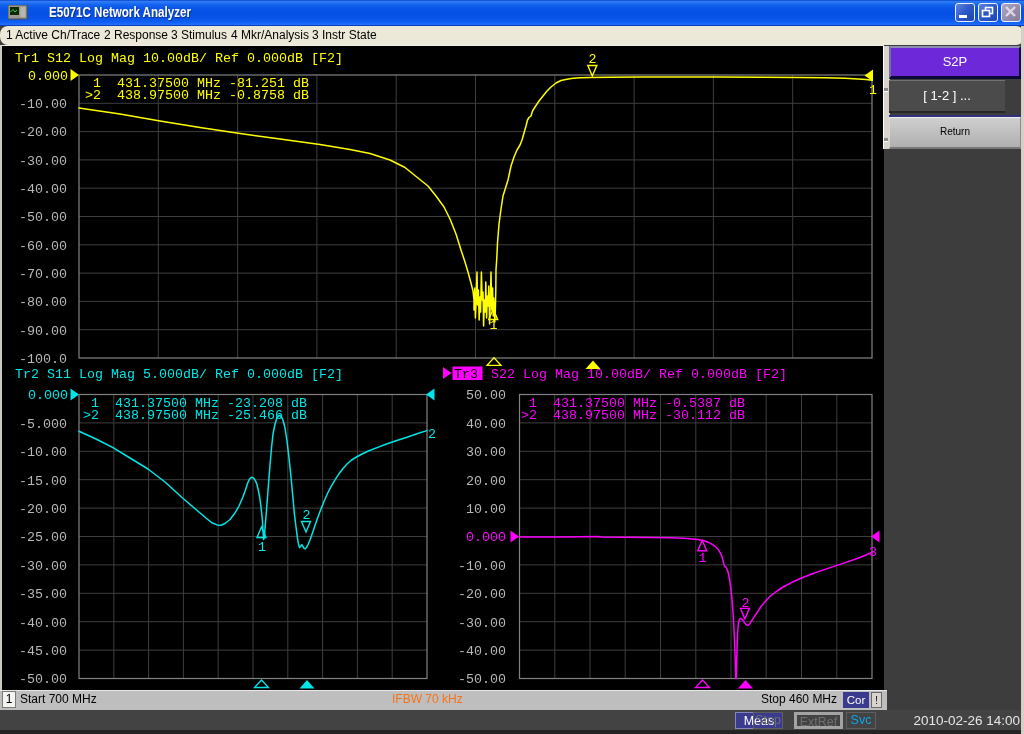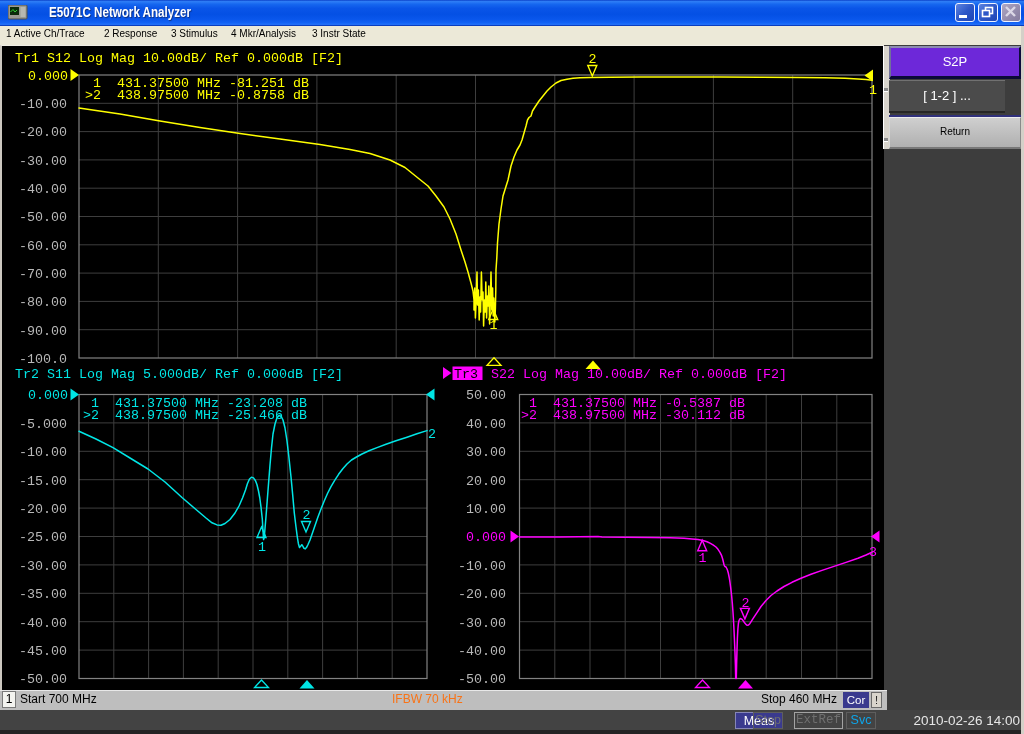--- a/index.html
+++ b/index.html
@@ -10,21 +10,21 @@
   #titlebar{left:0;top:0;width:1024px;height:26px;
     background:linear-gradient(180deg,#0b41c9 0%,#2e7ef7 6%,#1667ef 16%,#0a55e8 32%,#0450e4 55%,#0a57ec 75%,#1263f5 88%,#2271fa 94%,#0b43ce 97%,#0634a6 100%);}
   #titletext{left:49px;top:5px;color:#fff;font-size:13.8px;font-weight:bold;
     text-shadow:1px 1px 1px #10307e;transform:scaleX(0.84);transform-origin:0 0;}
   .xpbtn{top:3px;width:20px;height:19px;border-radius:3px;border:1px solid #eef2ff;
     box-sizing:border-box;}
   #btnmin{left:955px;background:linear-gradient(135deg,#5f85e0 0%,#2d57c8 50%,#1e44b4 100%);}
   #btnres{left:978px;background:linear-gradient(135deg,#5f85e0 0%,#2d57c8 50%,#1e44b4 100%);}
   #btncls{left:1001px;background:linear-gradient(135deg,#b0a8c4 0%,#938aab 60%,#857c9e 100%);}
   
-  #menubar{left:0;top:26px;width:1024px;height:19px;background:#ece9d8;color:#000;font-size:10px;}
+  #menubar{left:0;top:26px;width:1024px;height:19px;background:#ece9d8;color:#000;font-size:12px;border-radius:8px;}
   #menubar span{position:absolute;top:2px;}
   
   #screen{left:0;top:45px;width:884px;height:645px;background:#000;border-left:2px solid #ccc8c0;border-top:1px solid #f0eee6;box-sizing:border-box;}
   #screensvg{left:0;top:0;width:1024px;height:734px;}
   
   #splitter{left:883px;top:46px;width:7px;height:103px;background:#d8d4cc;border-left:1px solid #fff;box-sizing:border-box;}
   .tick{left:884px;width:4px;height:3px;background:#8a8a8a;border-bottom:1px solid #fff;}
   #sk-s2p{left:889px;top:46px;width:132px;height:33px;background:#6d28d9;
     border-top:2px solid #8d8daf;border-left:2px solid #70709a;border-right:2px solid #0c0c3c;border-bottom:3px solid #0a0a38;
     box-sizing:border-box;color:#fff;font-size:13px;text-align:center;line-height:28px;}
@@ -42,21 +42,21 @@
     box-sizing:border-box;font-size:12px;text-align:center;line-height:15px;color:#000;}
   #corbox{left:843px;top:692px;width:26px;height:16px;background:#3a3a8e;color:#fff;font-size:11.5px;
     text-align:center;line-height:16px;}
   #excbox{left:871px;top:692px;width:11px;height:16px;background:#d8d4cc;border:1px solid #6a6a6a;
     box-sizing:border-box;color:#222;font-size:11px;text-align:center;line-height:14px;}
   #botbar{left:0;top:710px;width:1024px;height:20px;background:#434343;}
   #botedge{left:0;top:730px;width:1024px;height:4px;background:#242424;}
   .bbox{top:712px;height:17px;box-sizing:border-box;font-size:12.5px;text-align:center;}
   #bMeas{left:735px;width:48px;background:#3a3a8e;color:#fff;line-height:17px;border:1px solid #8686b6;}
   #bStop{left:753px;width:30px;border:1px solid #5e5e5e;color:#6f6f6f;line-height:15px;}
-  #bExt{left:794px;width:49px;border:1px solid #a3a3a3;color:#6f6f6f;line-height:15px;font-family:Liberation Mono, monospace;}
+  #bExt{left:794px;width:49px;border:3px solid #a3a3a3;color:#6f6f6f;line-height:15px;}
   #bSvc{left:846px;width:30px;border:1px solid #5e5e5e;color:#0ea5e9;line-height:15px;}
   #bDate{left:880px;top:712px;width:140px;color:#e6e6e6;font-size:13.5px;line-height:17px;text-align:right;}
   #rborder{left:1021px;top:26px;width:3px;height:708px;background:#d4d0c8;}
 </style>
 </head>
 <body>
   <div id="titlebar" class="abs"></div>
   <svg class="abs" style="left:8px;top:5px" width="20" height="16">
     <rect x="0" y="0" width="19" height="14" rx="1" fill="#9a9a92" stroke="#50504a"></rect>
     <rect x="2" y="2" width="9" height="8" fill="#0a2a0a"></rect>

